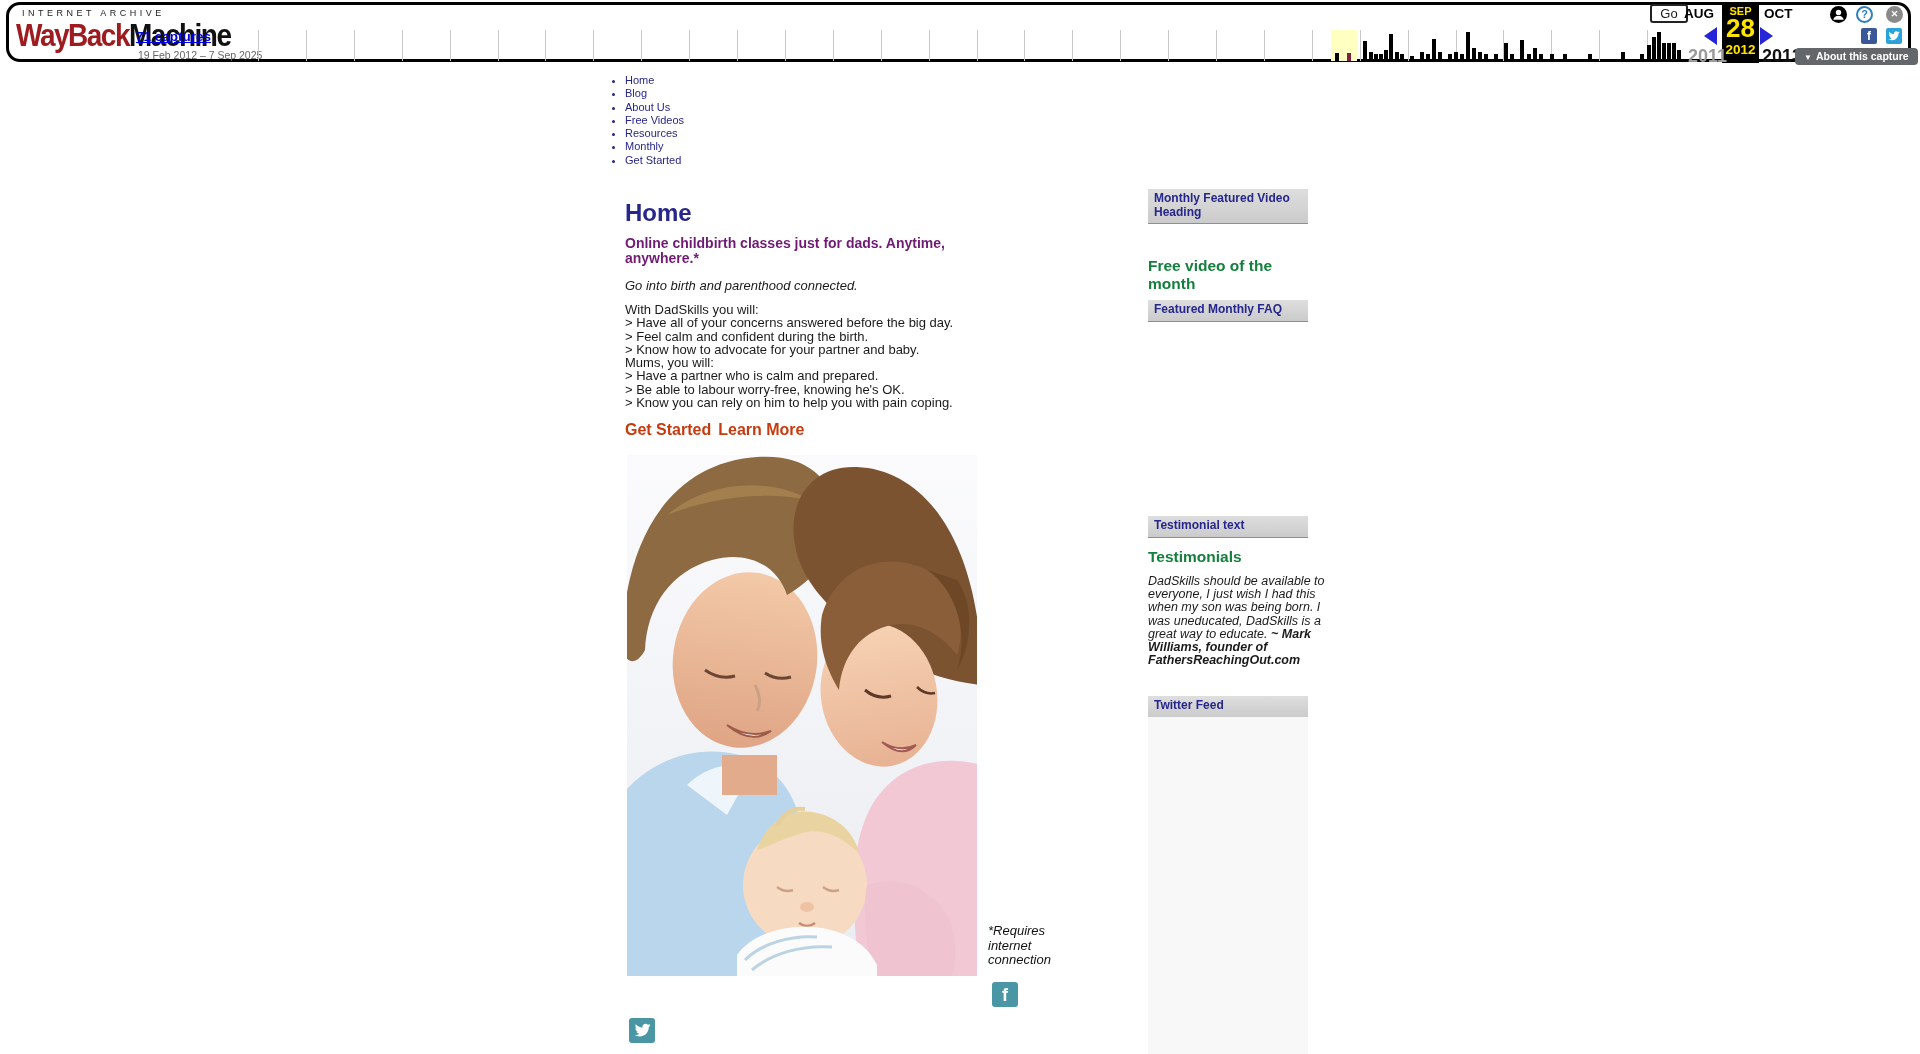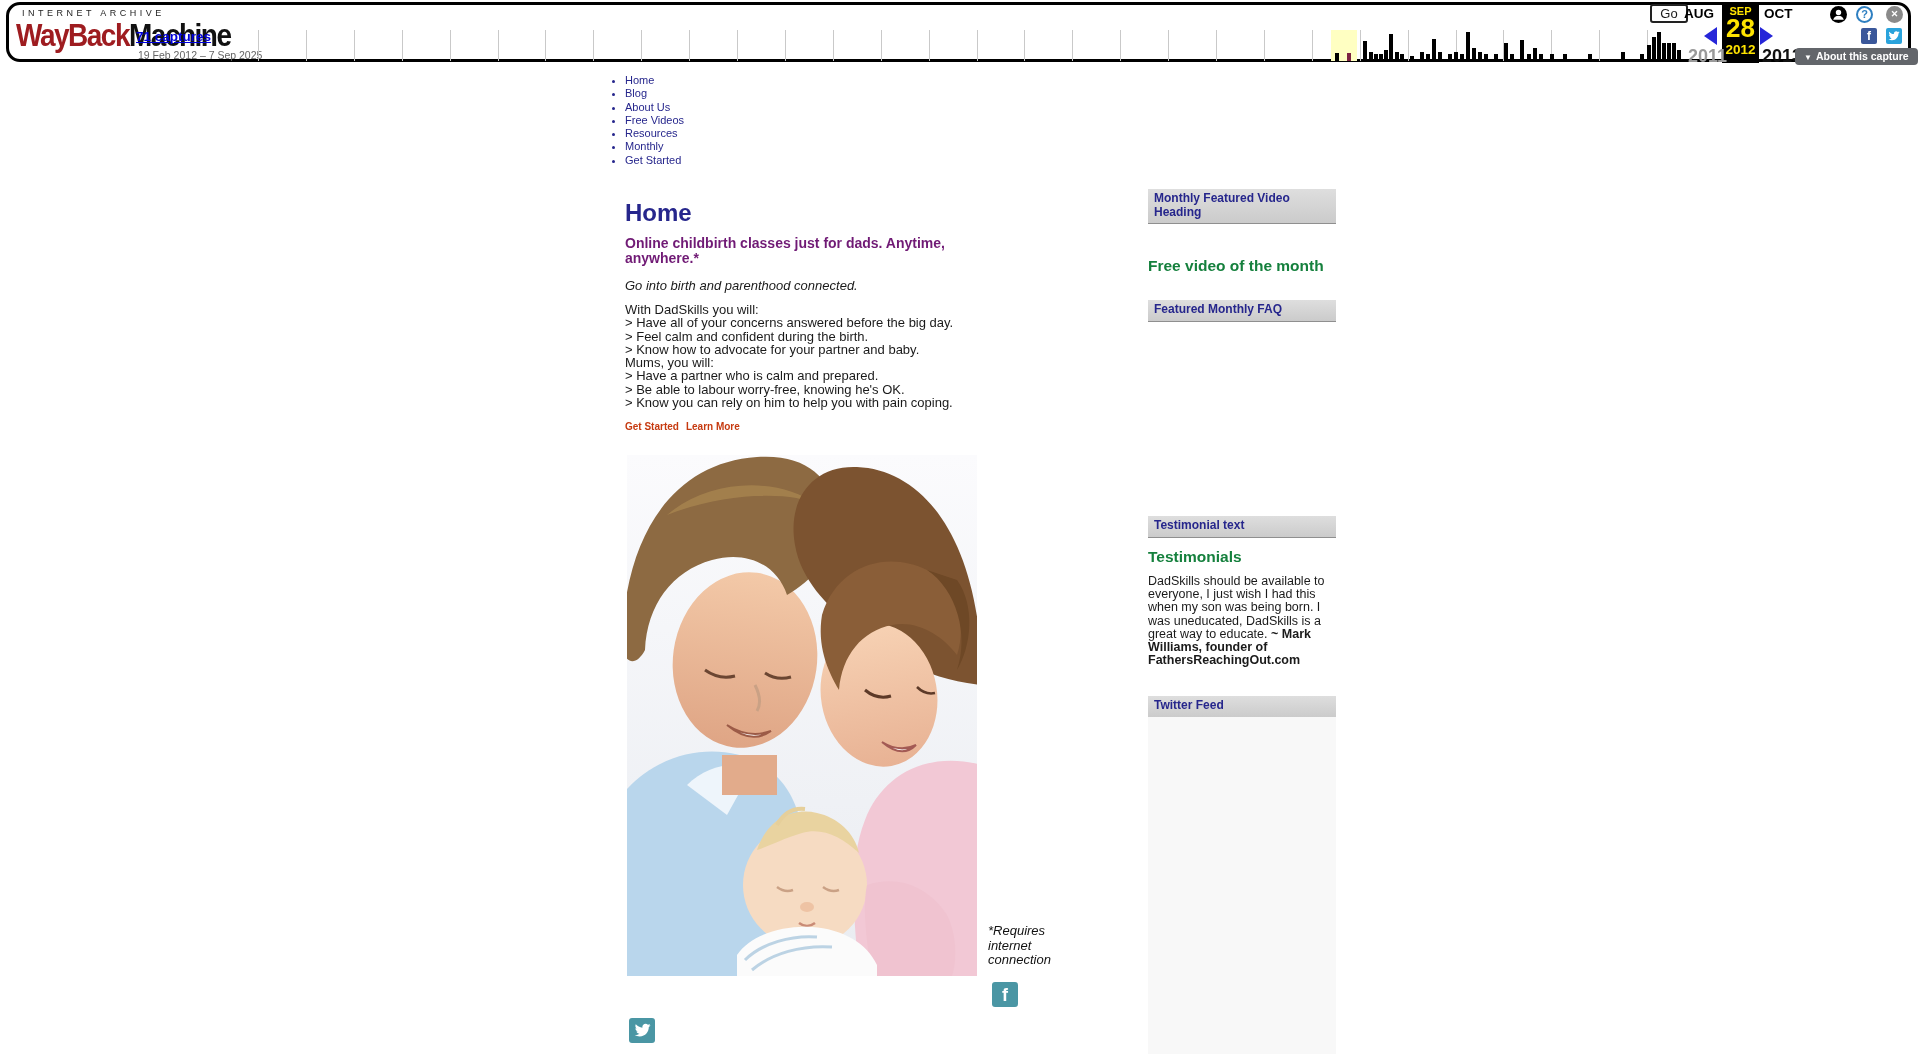--- a/index.html
+++ b/index.html
@@ -54,36 +54,36 @@
   .site-nav{position:absolute;left:609px;top:74px;}
   .site-nav ul{margin:0;padding-left:16px;list-style:disc;color:#26268c;}
   .site-nav li{font-size:11px;line-height:13.3px;}
   .site-nav a{color:#26268c;text-decoration:none;cursor:pointer;}
 
   .h-home{position:absolute;left:625px;top:199px;font-size:24px;font-weight:bold;color:#26268c;margin:0;}
   .h-sub{position:absolute;left:625px;top:236px;width:342px;font-size:14px;font-weight:bold;color:#701a75;
          line-height:15px;margin:0;}
   .tagline{position:absolute;left:625px;top:278px;font-size:13px;font-style:italic;color:#1a1a1a;}
   .body-text{position:absolute;left:625px;top:303px;width:420px;font-size:13px;line-height:13.3px;color:#1a1a1a;}
-  .cta{position:absolute;left:625px;top:421px;font-size:10px;font-weight:bold;}
+  .cta{position:absolute;left:625px;top:421px;font-size:16px;font-weight:bold;}
   .cta a{color:#c63a10;text-decoration:none;margin-right:7px;cursor:pointer;}
   .photo{position:absolute;left:627px;top:455px;width:350px;height:521px;overflow:hidden;}
   .photo-note{position:absolute;left:988px;top:924px;width:84px;font-size:13px;font-style:italic;line-height:14.6px;color:#111;}
   .soc-big{position:absolute;width:26px;height:25px;background:#4a96a4;border-radius:3px;cursor:pointer;
            text-align:center;color:#fff;}
   .fb-big{left:992px;top:982px;font-size:18px;font-weight:bold;line-height:27px;}
   .tw-big{left:629px;top:1018px;}
   .tw-big svg{margin-top:4px;}
 
   
-  .sbox{position:absolute;left:1148px;width:188px;box-sizing:border-box;}
+  .sbox{position:absolute;left:1148px;width:160px;box-sizing:border-box;}
   .shead{background:linear-gradient(#dedede,#cbcbcb);border-bottom:1px solid #8f8f8f;
          padding:3px 6px 4px;font-size:12px;font-weight:bold;color:#26268c;line-height:13.5px;}
   .stitle{font-size:15.5px;font-weight:bold;color:#15803d;}
-  .testimonial{font-size:12.5px;line-height:13.2px;color:#1a1a1a;width:178px;}
+  .testimonial{font-size:12.5px;font-style:italic;line-height:13.2px;color:#1a1a1a;width:178px;}
   .testimonial b{font-weight:bold;}
   .feed-box{background:#f8f8f8;height:337px;}
 </style>
 </head>
 <body>
 
 <div id="page">
 
   <div class="wb-bar"></div>
   <div class="wb-layer">

